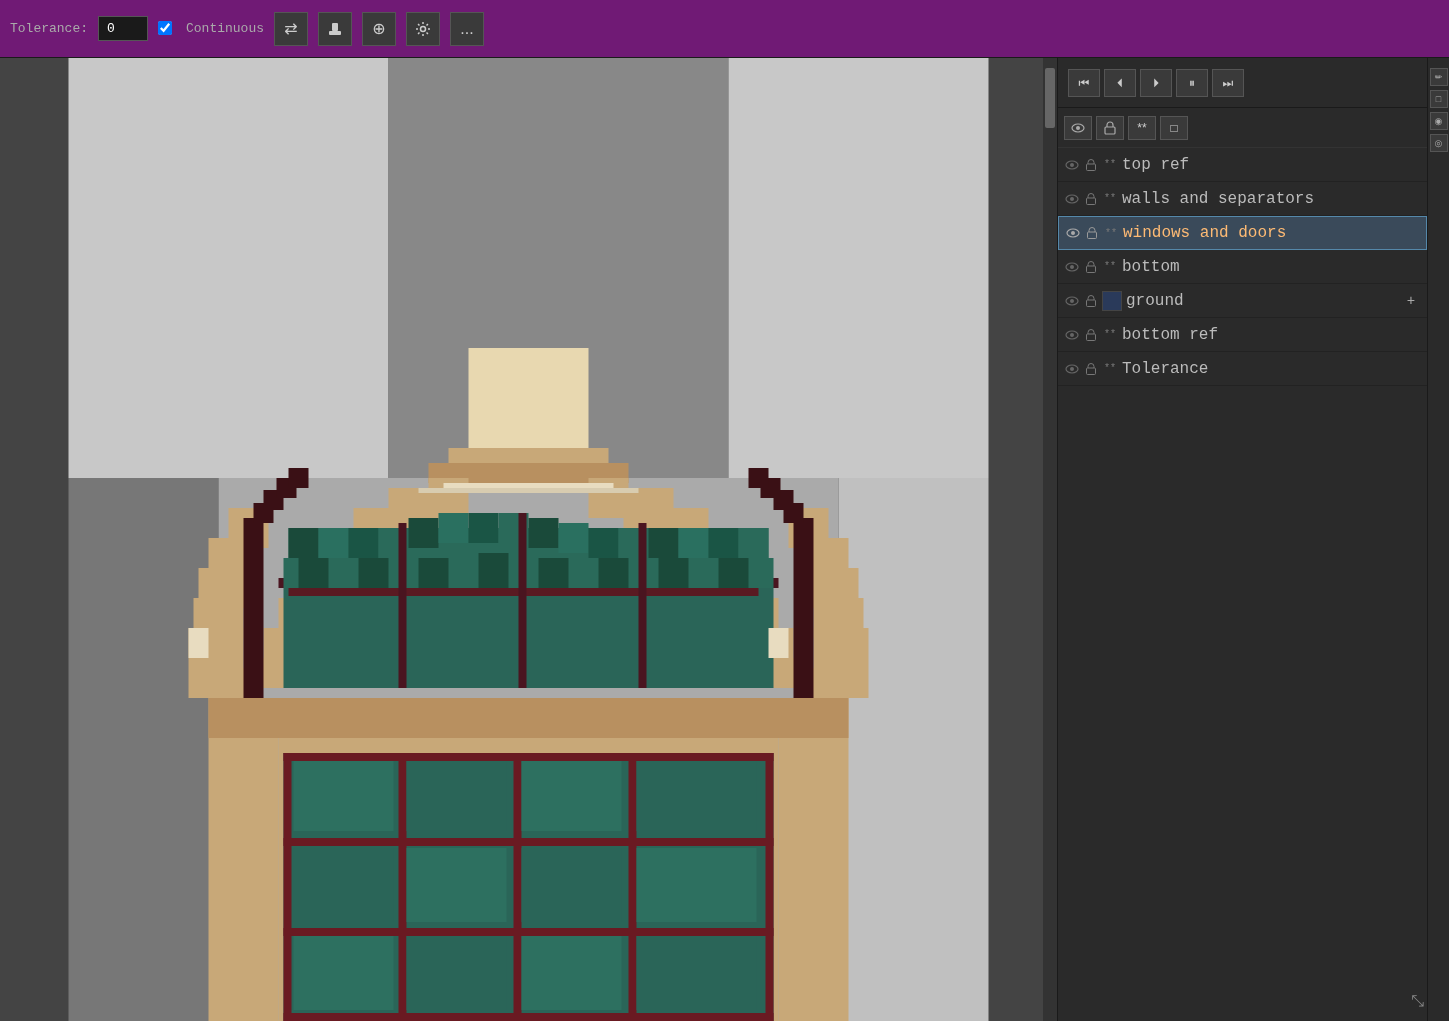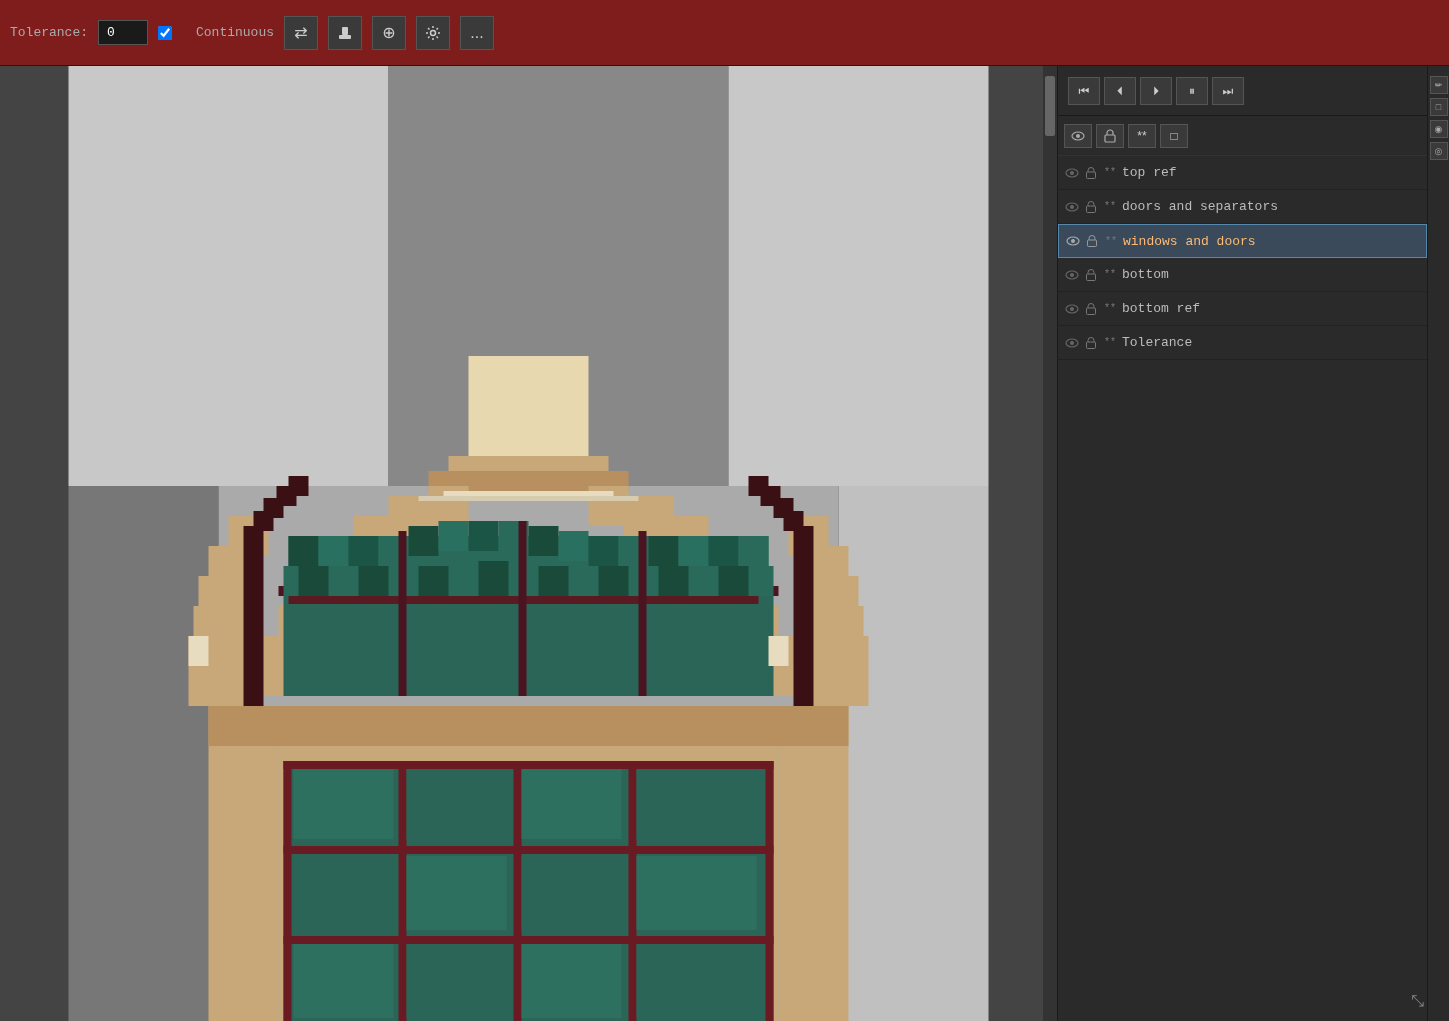--- a/index.html
+++ b/index.html
@@ -8,22 +8,22 @@
       height: 1021px;
       background: #2a2a2a;
       font-family: 'Courier New', monospace;
       overflow: hidden;
       color: #ccc;
       font-size: 13px;
     }
 
     
     .toolbar {
-      height: 66px;
-      background: #7f1d1d;
+      height: 58px;
+      background: #701a75;
       border-bottom: 1px solid #1a1a1a;
       display: flex;
       align-items: center;
       padding: 0 10px;
       gap: 10px;
     }
     .toolbar-label {
       color: #aaa;
       font-size: 13px;
     }
@@ -31,22 +31,22 @@
       background: #1a1a1a;
       border: 1px solid #555;
       color: #fff;
       padding: 4px 8px;
       width: 50px;
       font-size: 13px;
       font-family: 'Courier New', monospace;
     }
     .toolbar-checkbox-area {
       display: flex;
-      align-items: flex-end;
-      gap: 24px;
+      align-items: flex-start;
+      gap: 14px;
     }
     .toolbar-checkbox-area input[type=checkbox] {
       width: 14px;
       height: 14px;
     }
     .toolbar-btn {
       background: #3a3a3a;
       border: 1px solid #555;
       color: #ccc;
       width: 34px;
@@ -218,21 +218,21 @@
       width: 20px;
       height: 20px;
       flex-shrink: 0;
       background: #555;
       border: 1px solid #444;
     }
     .layer-thumb.blue-dark { background: #2a3a5a; }
 
     .layer-name {
       flex: 1;
-      font-size: 13px;
+      font-size: 16px;
       color: #bbb;
       font-family: 'Courier New', monospace;
       white-space: nowrap;
       overflow: hidden;
       text-overflow: ellipsis;
     }
 
     .layer-add-btn {
       width: 20px;
       height: 20px;
@@ -513,21 +513,21 @@
             <circle cx="7" cy="5" r="2" fill="#666"></circle>
           </svg>
         </div>
         <div class="layer-lock">
           <svg width="10" height="12" viewBox="0 0 10 12" fill="none">
             <rect x="0.5" y="5" width="9" height="6.5" rx="1" stroke="#777" stroke-width="1"></rect>
             <path d="M2 5V3.5a3 3 0 016 0V5" stroke="#777" stroke-width="1" fill="none"></path>
           </svg>
         </div>
         <div class="layer-link">**</div>
-        <span class="layer-name">doors and separators</span>
+        <span class="layer-name">walls and separators</span>
       </div>
 
       <div class="layer-row active">
         <div class="layer-icon eye">
           <svg width="14" height="10" viewBox="0 0 14 10" fill="none">
             <ellipse cx="7" cy="5" rx="6" ry="4" stroke="#aaa" stroke-width="1.2"></ellipse>
             <circle cx="7" cy="5" r="2" fill="#aaa"></circle>
           </svg>
         </div>
         <div class="layer-lock">
@@ -550,20 +550,37 @@
         <div class="layer-lock">
           <svg width="10" height="12" viewBox="0 0 10 12" fill="none">
             <rect x="0.5" y="5" width="9" height="6.5" rx="1" stroke="#777" stroke-width="1"></rect>
             <path d="M2 5V3.5a3 3 0 016 0V5" stroke="#777" stroke-width="1" fill="none"></path>
           </svg>
         </div>
         <div class="layer-link">**</div>
         <span class="layer-name">bottom</span>
       </div>
 
+      <div class="layer-row">
+        <div class="layer-icon">
+          <svg width="14" height="10" viewBox="0 0 14 10" fill="none">
+            <ellipse cx="7" cy="5" rx="6" ry="4" stroke="#666" stroke-width="1.2"></ellipse>
+            <circle cx="7" cy="5" r="2" fill="#666"></circle>
+          </svg>
+        </div>
+        <div class="layer-lock">
+          <svg width="10" height="12" viewBox="0 0 10 12" fill="none">
+            <rect x="0.5" y="5" width="9" height="6.5" rx="1" stroke="#777" stroke-width="1"></rect>
+            <path d="M2 5V3.5a3 3 0 016 0V5" stroke="#777" stroke-width="1" fill="none"></path>
+          </svg>
+        </div>
+        <div class="layer-thumb blue-dark"></div>
+        <span class="layer-name">ground</span>
+        <div class="layer-add-btn">+</div>
+      </div>
 
       <div class="layer-row">
         <div class="layer-icon">
           <svg width="14" height="10" viewBox="0 0 14 10" fill="none">
             <ellipse cx="7" cy="5" rx="6" ry="4" stroke="#666" stroke-width="1.2"></ellipse>
             <circle cx="7" cy="5" r="2" fill="#666"></circle>
           </svg>
         </div>
         <div class="layer-lock">
           <svg width="10" height="12" viewBox="0 0 10 12" fill="none">

